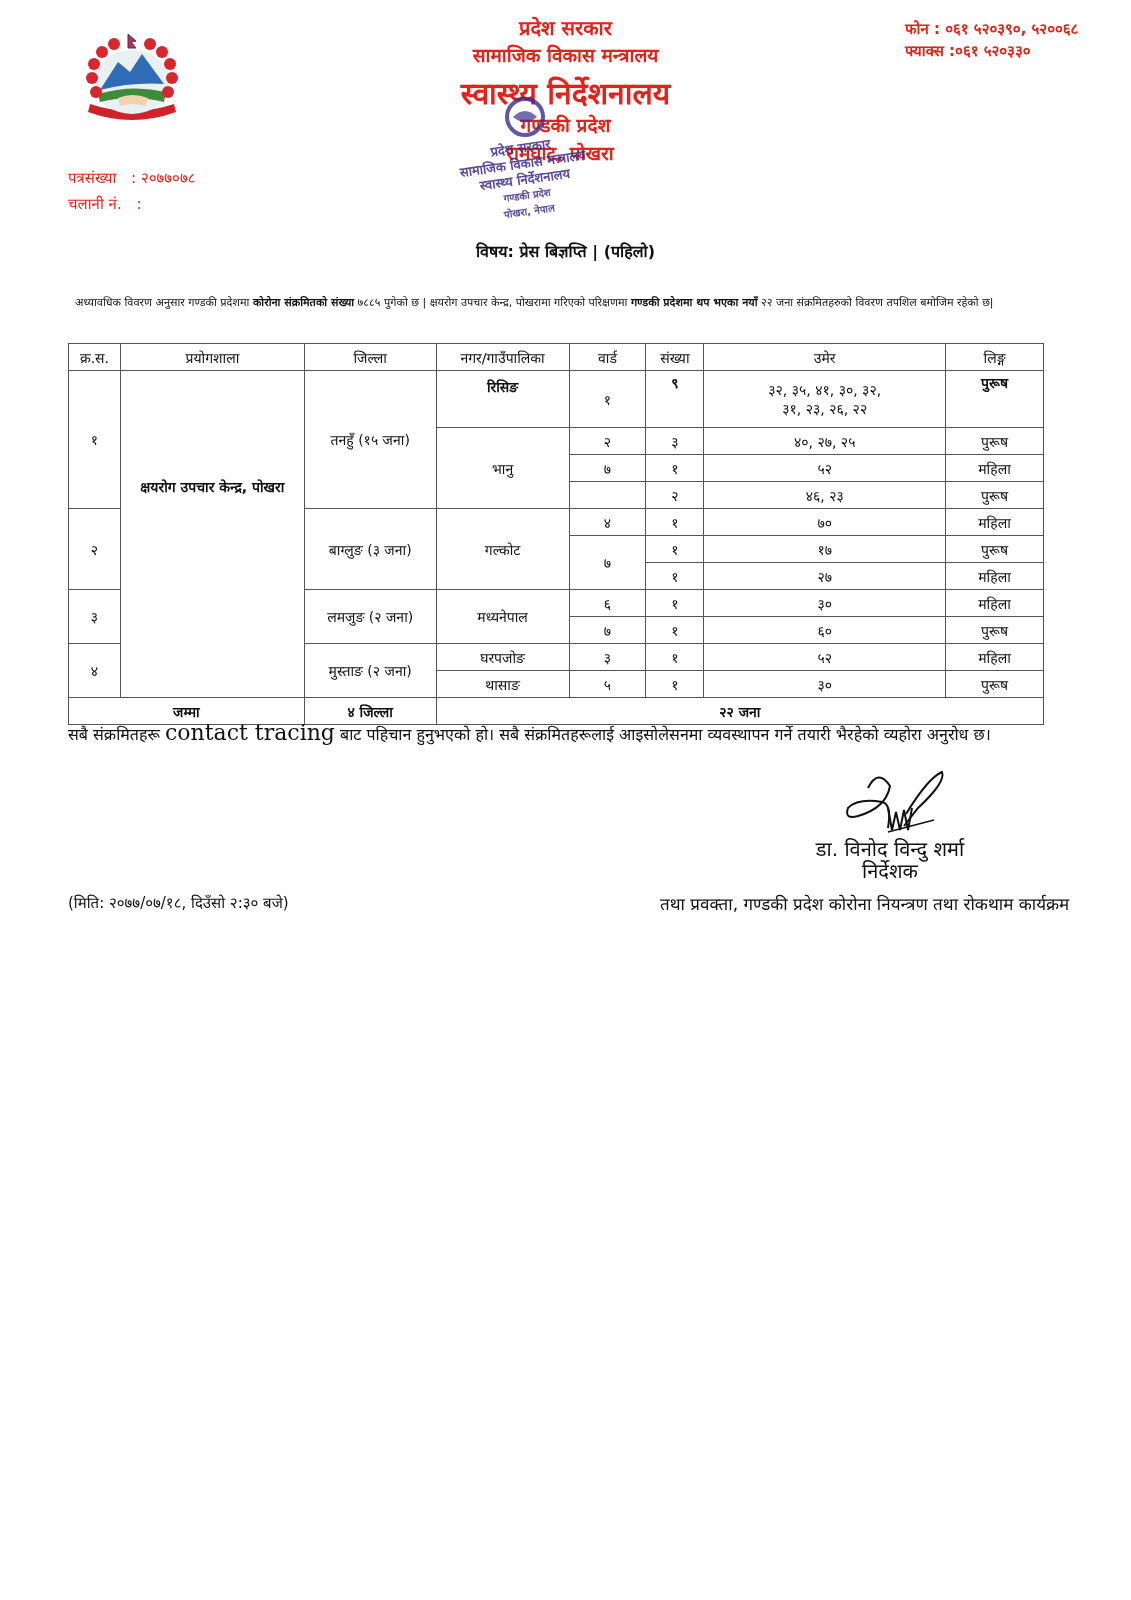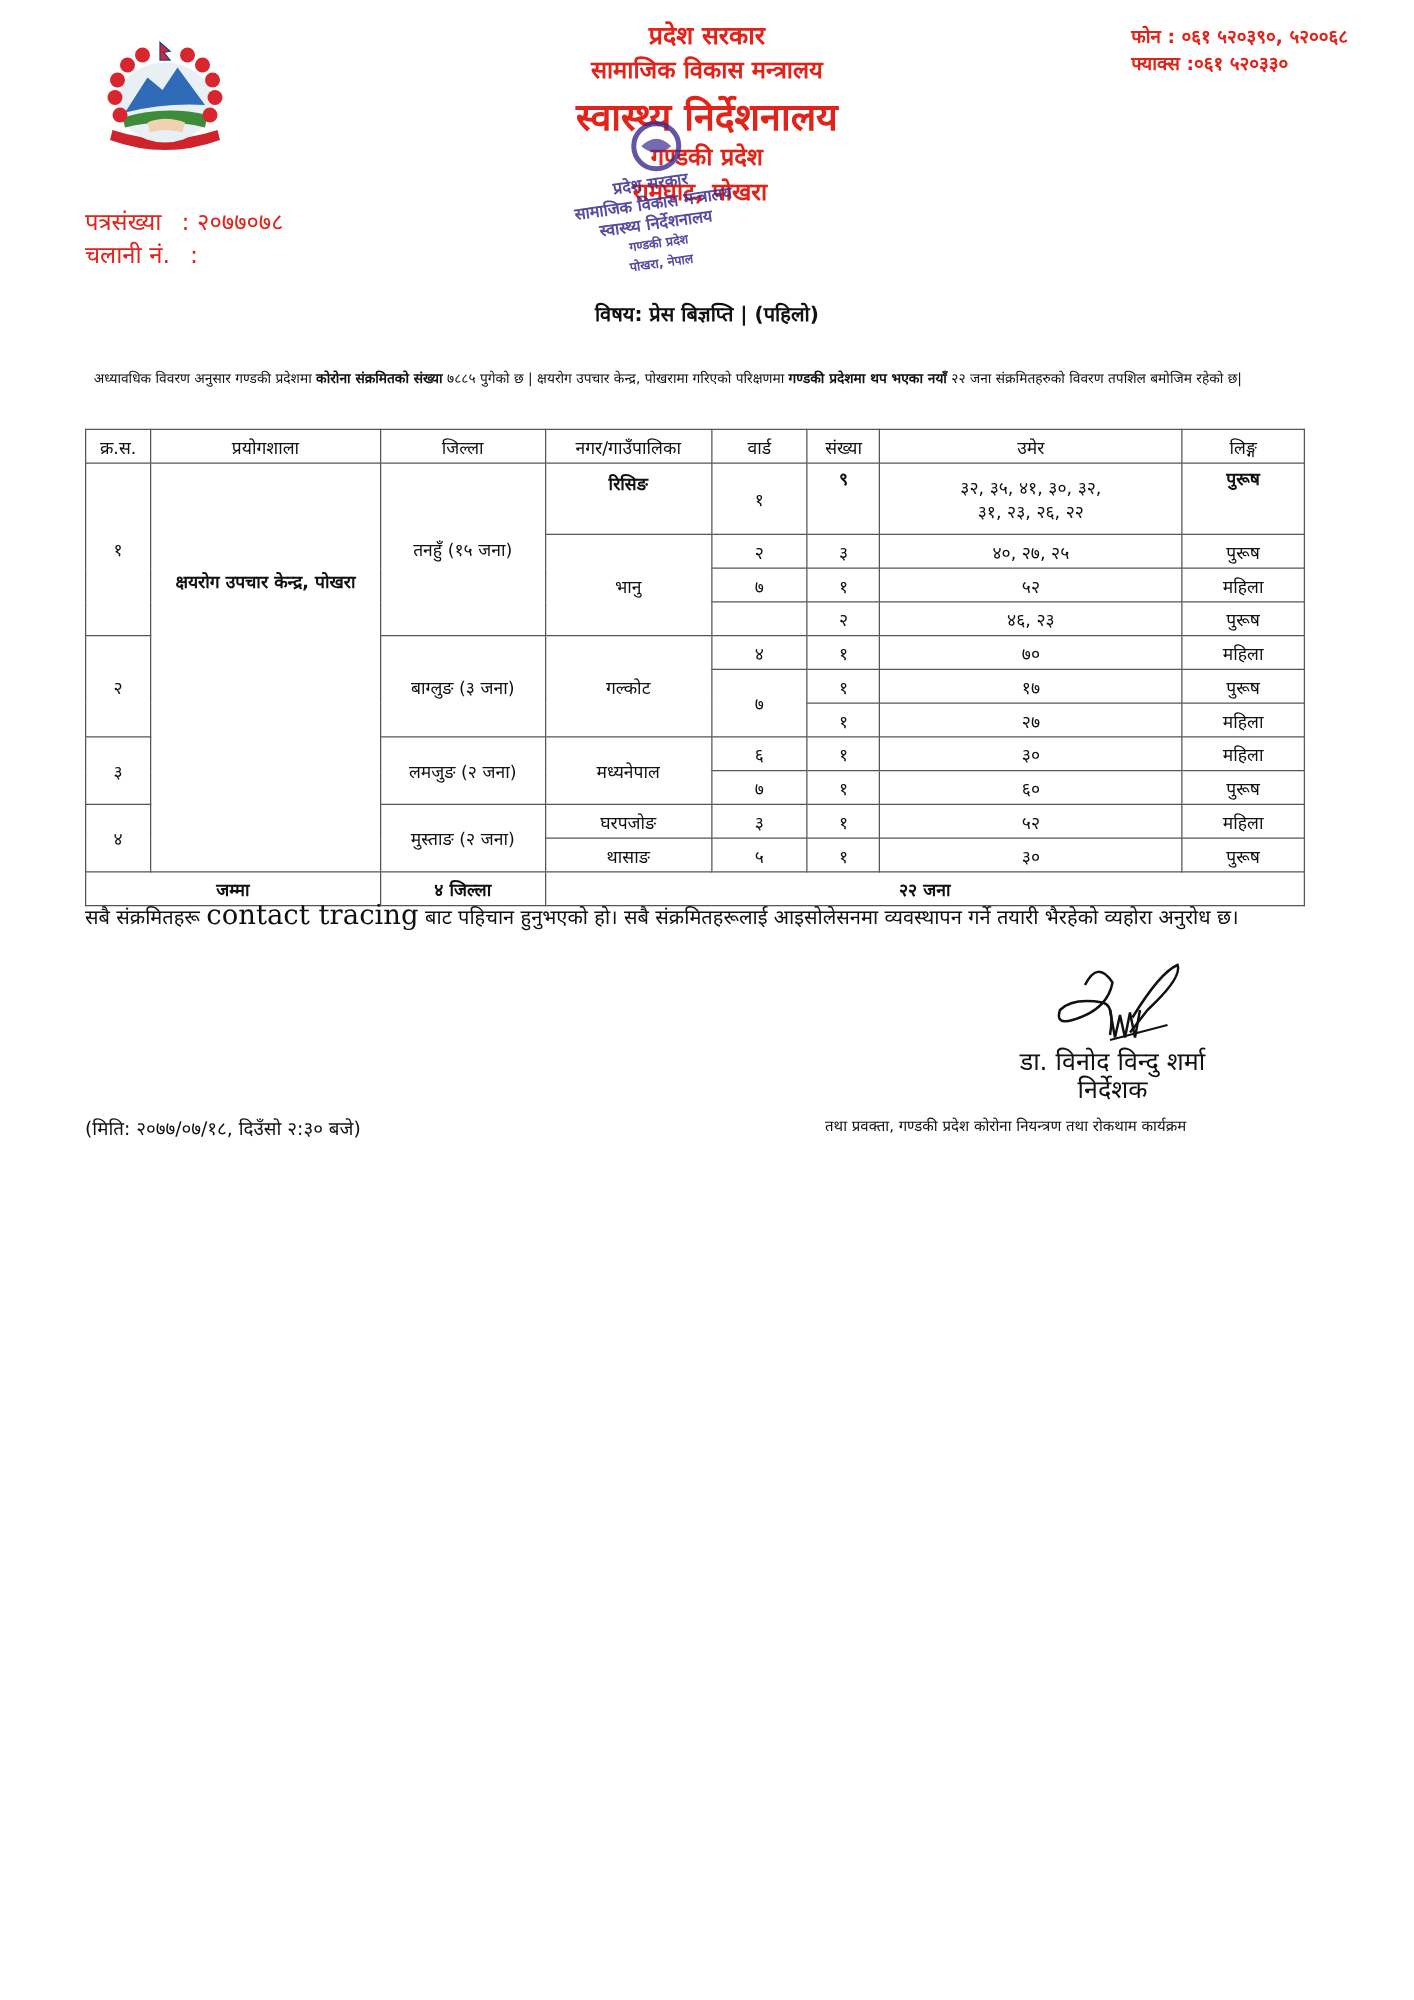--- a/index.html
+++ b/index.html
@@ -6,42 +6,42 @@
   body { width: 1131px; height: 1600px; position: relative; overflow: hidden;
          font-family: "DejaVu Sans", "Liberation Sans", sans-serif; color: #111; }
   .abs { position: absolute; }
   .red { color: #e2231a; }
   .hdr-l1 { left: 0; width: 1131px; top: 14px; text-align: center; font-size: 20px; font-weight: bold; }
   .hdr-l2 { left: 0; width: 1131px; top: 42px; text-align: center; font-size: 19px; font-weight: bold; }
   .hdr-l3 { left: 0; width: 1131px; top: 72px; text-align: center; font-size: 30px; font-weight: bold; }
   .hdr-l4 { left: 0; width: 1131px; top: 112px; text-align: center; font-size: 19px; font-weight: bold; }
   .hdr-l5 { left: 0; width: 1120px; top: 140px; text-align: center; font-size: 19px; font-weight: bold; }
   .contact { left: 905px; top: 18px; font-size: 15px; line-height: 22px; font-weight: bold; }
-  .ref { left: 68px; top: 165px; font-size: 19px; line-height: 26px; }
+  .ref { left: 68px; top: 165px; font-size: 15px; line-height: 26px; }
   .ref .val { margin-left: 10px; }
   .emblem { left: 78px; top: 32px; width: 108px; height: 92px; }
   .stamp { left: 455px; top: 95px; width: 140px; height: 130px; }
   .stamp-text { left: 445px; top: 140px; width: 160px; text-align: center; color: #3b2c8e;
                 font-size: 13px; font-weight: bold; line-height: 16px; transform: rotate(-8deg); opacity: .85; }
   .subject { left: 0; width: 1131px; top: 240px; text-align: center; font-size: 16px; font-weight: bold; }
   .intro { left: 75px; top: 290px; width: 990px; font-size: 11px; line-height: 25px; }
   .intro b { font-weight: bold; }
   table.data { position: absolute; left: 68px; top: 343px; width: 976px; border-collapse: collapse;
                font-size: 14px; }
   table.data th, table.data td { border: 1.5px solid #555; text-align: center; vertical-align: middle;
                padding: 2px 4px; font-weight: normal; height: 22px; }
   table.data th { height: 22px; }
   table.data td.top { vertical-align: top; font-weight: bold; }
   table.data tr.total td { font-weight: bold; }
   .note { left: 68px; top: 720px; font-size: 16px; }
   .note .en { font-family: "DejaVu Serif", "Liberation Serif", serif; font-size: 22px; }
   .sig { left: 838px; top: 768px; width: 110px; height: 72px; }
   .signer { left: 810px; top: 838px; width: 160px; text-align: center; font-size: 20px; line-height: 22px; }
   .date { left: 68px; top: 892px; font-size: 15px; }
-  .spokes { left: 660px; top: 892px; font-size: 12px; }
+  .spokes { left: 660px; top: 892px; font-size: 17px; }
 </style>
 </head>
 <body>
 
 <svg class="abs emblem" viewBox="0 0 108 92">
   <path d="M10 80 Q54 96 98 80 L96 72 Q54 86 12 72 Z" fill="#d0222a"></path>
   <ellipse cx="54" cy="50" rx="38" ry="32" fill="#e9f0f4"></ellipse>
   <path d="M22 58 L40 30 L52 40 L64 22 L86 52 Q54 50 22 58 Z" fill="#2f6bb7"></path>
   <path d="M20 62 Q54 52 88 60 L86 70 Q54 62 22 70 Z" fill="#3e8b3a"></path>
   <path d="M40 66 Q54 60 70 66 L68 74 Q54 70 42 74 Z" fill="#f0d2b0"></path>
@@ -117,21 +117,21 @@
       <th>नगर/गाउँपालिका</th>
       <th>वार्ड</th>
       <th>संख्या</th>
       <th>उमेर</th>
       <th>लिङ्ग</th>
     </tr>
   </thead>
   <tbody>
     <tr>
       <td rowspan="4">१</td>
-      <td rowspan="11" class="top" style="padding-top:84px">क्षयरोग उपचार केन्द्र, पोखरा</td>
+      <td rowspan="11" class="top" style="padding-top:106px">क्षयरोग उपचार केन्द्र, पोखरा</td>
       <td rowspan="4">तनहुँ (१५ जना)</td>
       <td class="top" style="height:48px;padding-top:6px">रिसिङ</td>
       <td>१</td>
       <td class="top">९</td>
       <td>
           <div>३२, ३५, ४१, ३०, ३२,</div>
           <div>३१, २३, २६, २२</div>
         </td>
       <td class="top">पुरूष</td>
     </tr>

